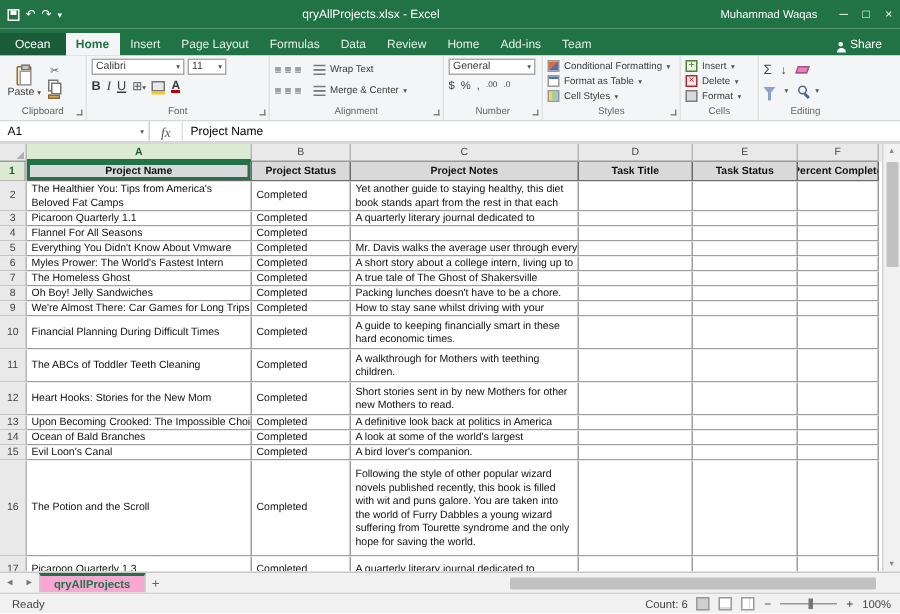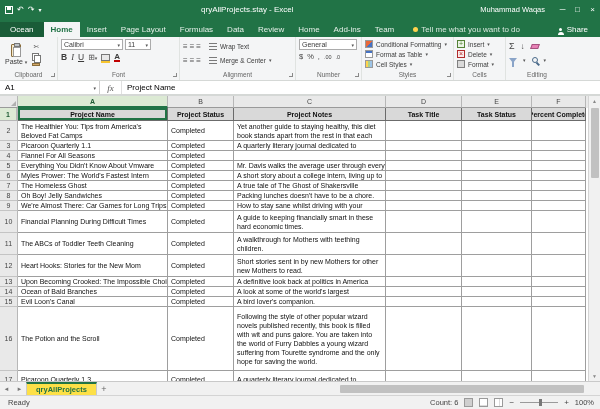--- a/index.html
+++ b/index.html
@@ -120,21 +120,21 @@
 
   
   .vscroll { width:12px; background:#f1f1f1; border-left:1px solid #d4d4d4; display:flex; flex-direction:column; align-items:center; font-size:5px; color:#888; }
   .vthumb { width:8px; height:70px; background:#c1c1c1; margin-top:2px; border-radius:1px; }
   .sarrow { line-height:10px; }
   .sarrow.down { margin-top:auto; }
 
   
   .tabsbar { height:14px; background:#f1f1f1; border-top:1px solid #c9c9c9; display:flex; align-items:stretch; font-size:8px; flex:0 0 auto; }
   .nav { width:13px; display:flex; align-items:center; justify-content:center; color:#777; font-size:6px; }
-  .stab { background:#fde047; color:#217346; font-weight:bold; padding:0 9px; display:flex; align-items:center; border-left:1px solid #c9c9c9; border-right:1px solid #c9c9c9; border-top:2px solid #217346; font-size:7.5px; }
+  .stab { background:#f9a8d4; color:#217346; font-weight:bold; padding:0 9px; display:flex; align-items:center; border-left:1px solid #c9c9c9; border-right:1px solid #c9c9c9; border-top:2px solid #217346; font-size:7.5px; }
   .addsheet { width:14px; display:flex; align-items:center; justify-content:center; color:#666; font-size:9px; }
   .hscroll { flex:1; margin:2px 14px 2px 6px; background:#f1f1f1; position:relative; }
   .hthumb { position:absolute; right:2px; top:1px; height:8px; width:52%; background:#c1c1c1; border-radius:1px; }
 
   
   .statusbar { height:14px; background:#f1f1f1; border-top:1px solid #d4d4d4; display:flex; align-items:center; font-size:7.5px; color:#444; flex:0 0 auto; }
   .mode { margin-left:8px; }
   .sb-right { margin-left:auto; display:flex; align-items:center; gap:6px; margin-right:6px; }
   .vicon { width:9px; height:9px; border:1px solid #9a9a9a; background:#fff; display:inline-block; }
   .vicon.active { background:#cfcfcf; }
@@ -149,44 +149,40 @@
 
 <div class="window">
 
   <div class="titlebar">
     <div class="qat">
       <span class="save-ic"></span>
       <span>↶</span>
       <span>↷</span>
       <span class="qat-arrow">▾</span>
     </div>
-    <div class="tb-title">qryAllProjects.stay - Excel</div>
+    <div class="tb-title">qryAllProjects.xlsx - Excel</div>
     <div class="tb-right">
       <span class="tb-user">Muhammad Waqas</span>
       <span class="winbtn">─</span>
       <span class="winbtn">□</span>
       <span class="winbtn">×</span>
     </div>
   </div>
 
   <div class="tabrow">
     <span class="rtab file">Ocean</span>
     <span class="rtab active">Home</span>
     <span class="rtab">Insert</span>
     <span class="rtab">Page Layout</span>
     <span class="rtab">Formulas</span>
     <span class="rtab">Data</span>
     <span class="rtab">Review</span>
     <span class="rtab">Home</span>
     <span class="rtab">Add-ins</span>
     <span class="rtab">Team</span>
-    <span class="tellme">
-      <span class="bulb"></span>
-      <span>Tell me what you want to do</span>
-    </span>
     <span class="share-btn">
       <span class="person-ic"></span>
       <span>Share</span>
     </span>
   </div>
 
   <div class="ribbon">
 
     <div class="group g-clip" style="width:58px">
       <div class="g-body">

